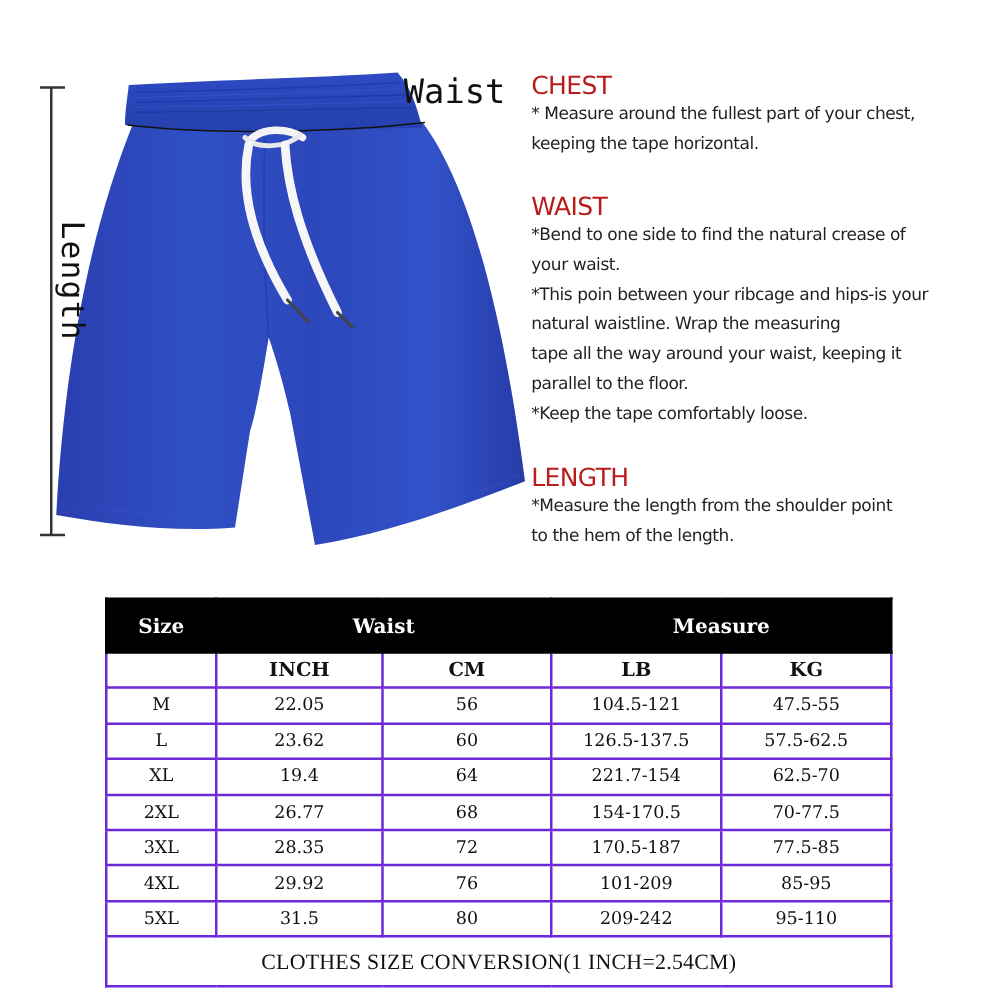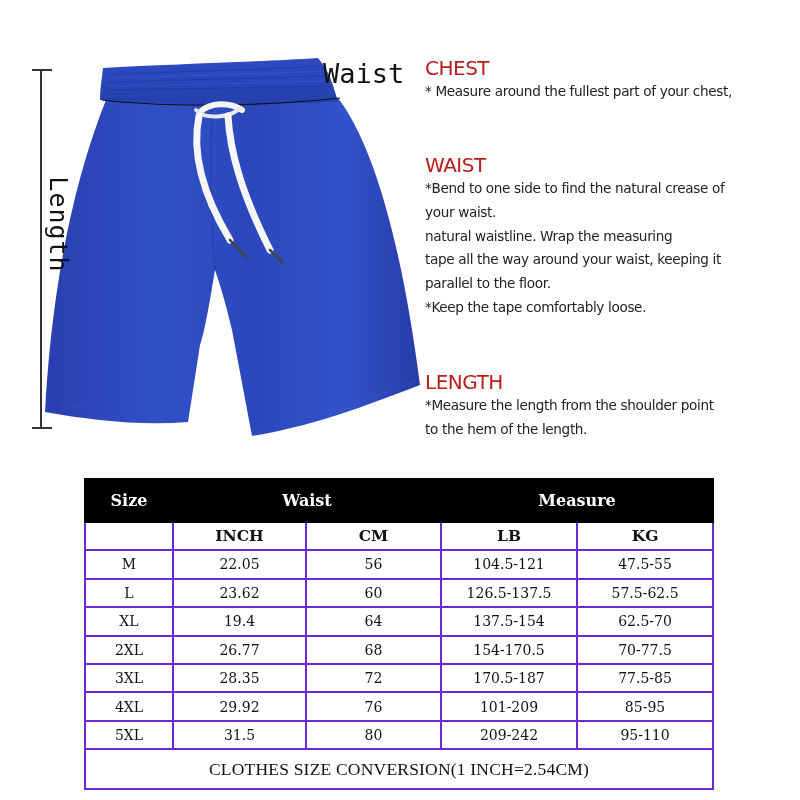--- a/index.html
+++ b/index.html
@@ -132,26 +132,28 @@
   </svg>
 
   <div class="length-label">Length</div>
   <div class="waist-label">Waist</div>
 </div>
 
 <div class="instructions">
   <div class="instr-section" style="top:0px;">
     <div class="instr-title">CHEST</div>
     <div class="instr-line">* Measure around the fullest part of your chest,</div>
+    <div class="instr-line">keeping the tape horizontal.</div>
   </div>
 
   <div class="instr-section" style="top:97px;">
     <div class="instr-title">WAIST</div>
     <div class="instr-line">*Bend to one side to find the natural crease of</div>
     <div class="instr-line">your waist.</div>
+    <div class="instr-line">*This poin between your ribcage and hips-is your</div>
     <div class="instr-line">natural waistline. Wrap the measuring</div>
     <div class="instr-line">tape all the way around your waist, keeping it</div>
     <div class="instr-line">parallel to the floor.</div>
     <div class="instr-line">*Keep the tape comfortably loose.</div>
   </div>
 
   <div class="instr-section" style="top:314px;">
     <div class="instr-title">LENGTH</div>
     <div class="instr-line">*Measure the length from the shoulder point</div>
     <div class="instr-line">to the hem of the length.</div>
@@ -190,21 +192,21 @@
     <td>L</td>
     <td>23.62</td>
     <td>60</td>
     <td>126.5-137.5</td>
     <td>57.5-62.5</td>
   </tr>
   <tr class="row">
     <td>XL</td>
     <td>19.4</td>
     <td>64</td>
-    <td>137.5-154</td>
+    <td>221.7-154</td>
     <td>62.5-70</td>
   </tr>
   <tr class="row">
     <td>2XL</td>
     <td>26.77</td>
     <td>68</td>
     <td>154-170.5</td>
     <td>70-77.5</td>
   </tr>
   <tr class="row">

